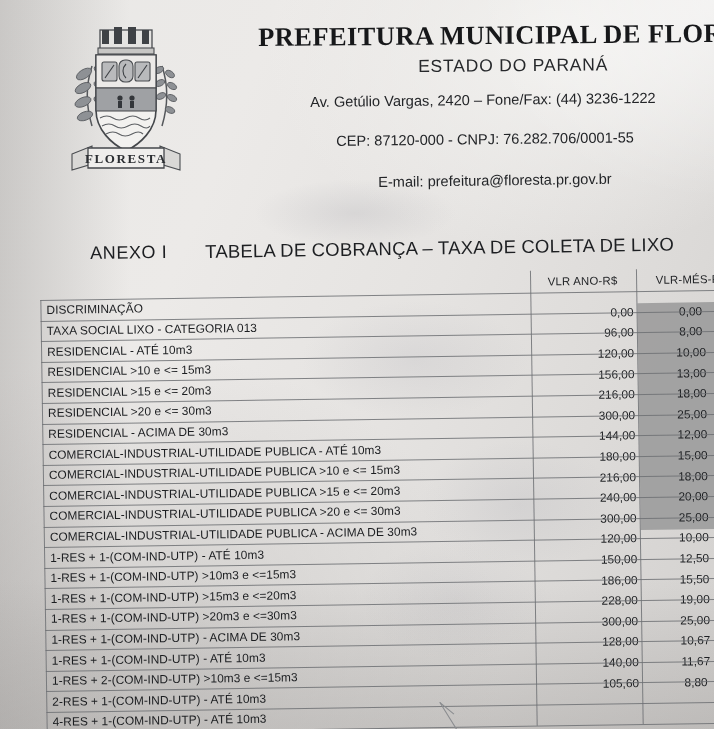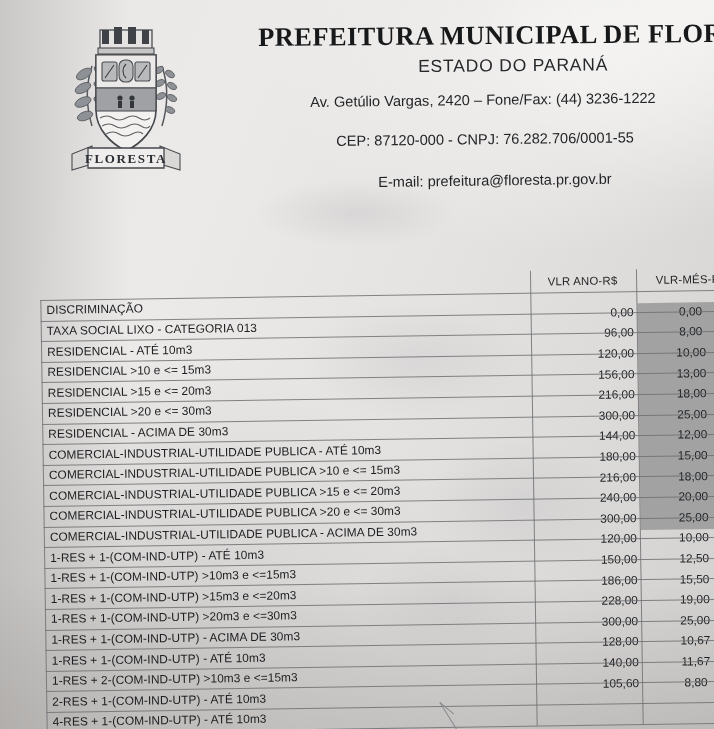--- a/index.html
+++ b/index.html
@@ -184,20 +184,24 @@
       </g>
     </svg>
 
     <div id="org-title">PREFEITURA MUNICIPAL DE FLOREST</div>
     <div id="org-state">ESTADO DO PARANÁ</div>
     <div id="addr-line">Av. Getúlio Vargas, 2420 – Fone/Fax: (44) 3236-1222</div>
     <div id="cep-line">CEP: 87120-000 - CNPJ: 76.282.706/0001-55</div>
     <div id="email-line">E-mail: prefeitura@floresta.pr.gov.br</div>
   </div>
 
+  <div id="doc-title-row">
+    <div id="anexo">ANEXO I</div>
+    <div id="tabela-title">TABELA DE COBRANÇA – TAXA DE COLETA DE LIXO</div>
+  </div>
 
   <div id="table-wrap">
     <div class="hdr-band">
       <div class="hdr-cell hdr-ano">VLR ANO-R$</div>
       <div class="hdr-cell hdr-mes">VLR-MÉS-R$</div>
     </div>
     <div id="table-body">
         <div class="shade" style="top: 34.36px; height: 226.6px;"></div>
         <div class="lbl" style="top: 25.4px;">DISCRIMINAÇÃO</div>
         <div class="lbl" style="top: 46px;">TAXA SOCIAL LIXO - CATEGORIA 013</div>

